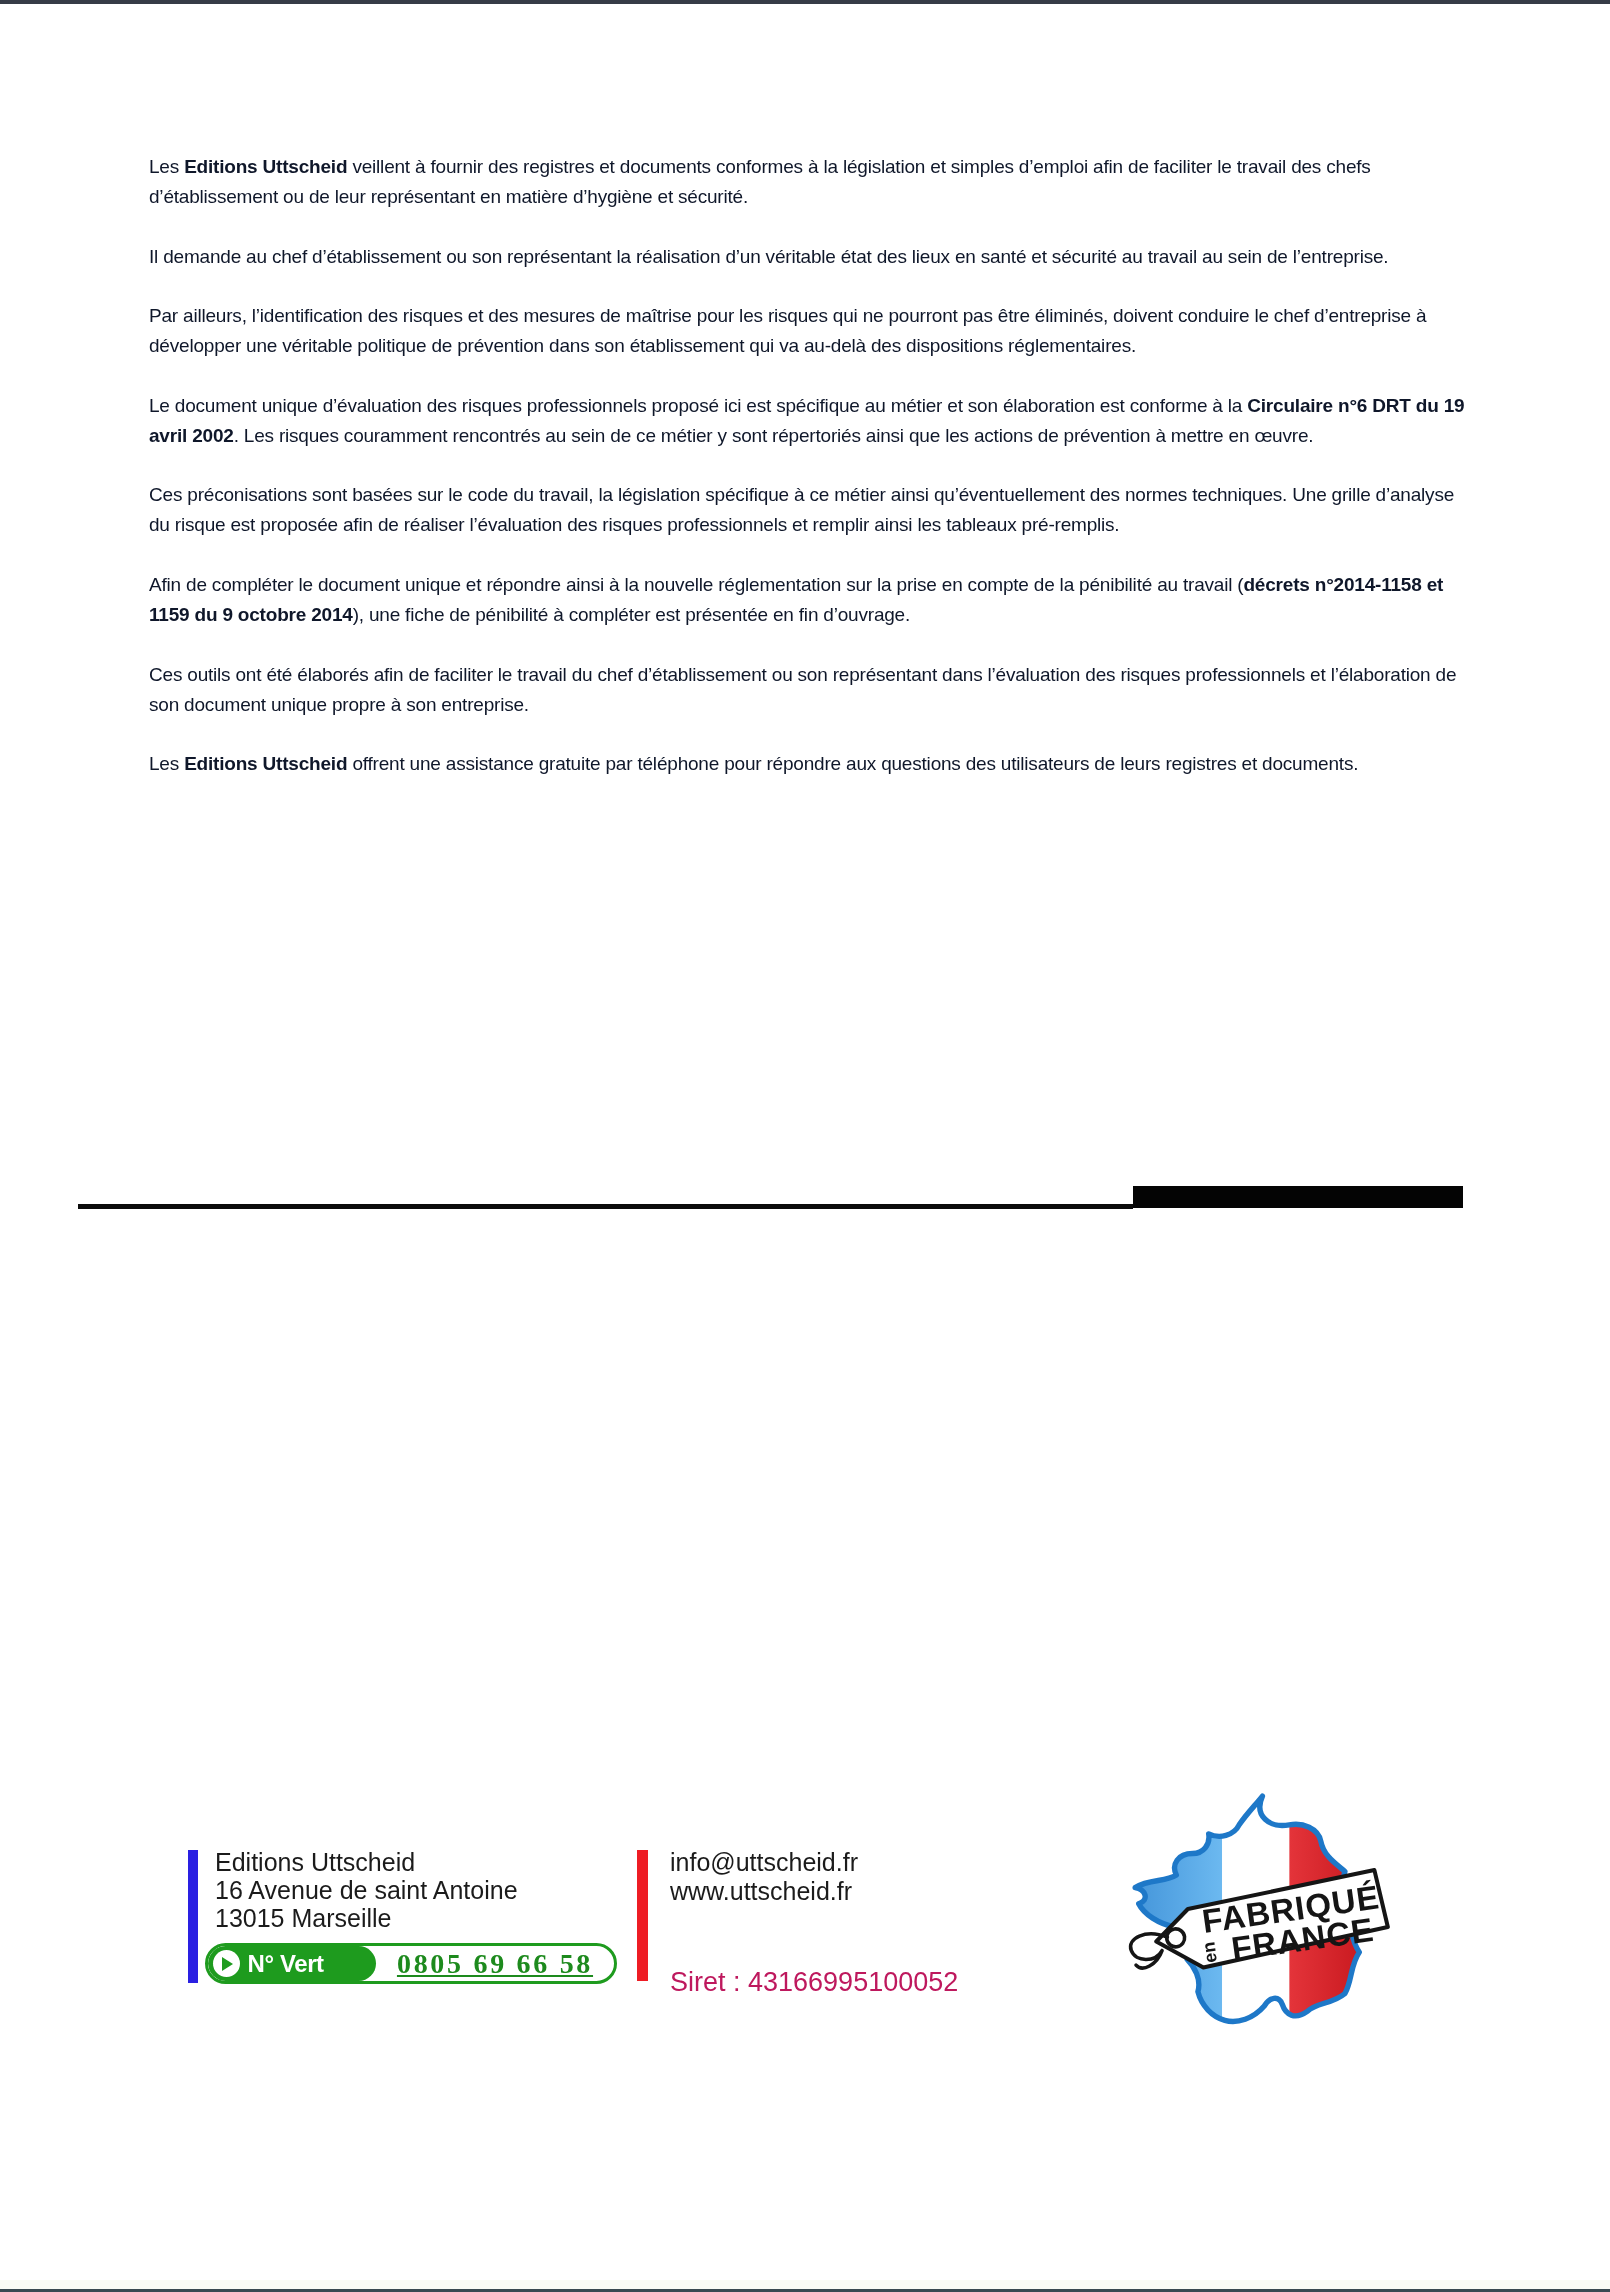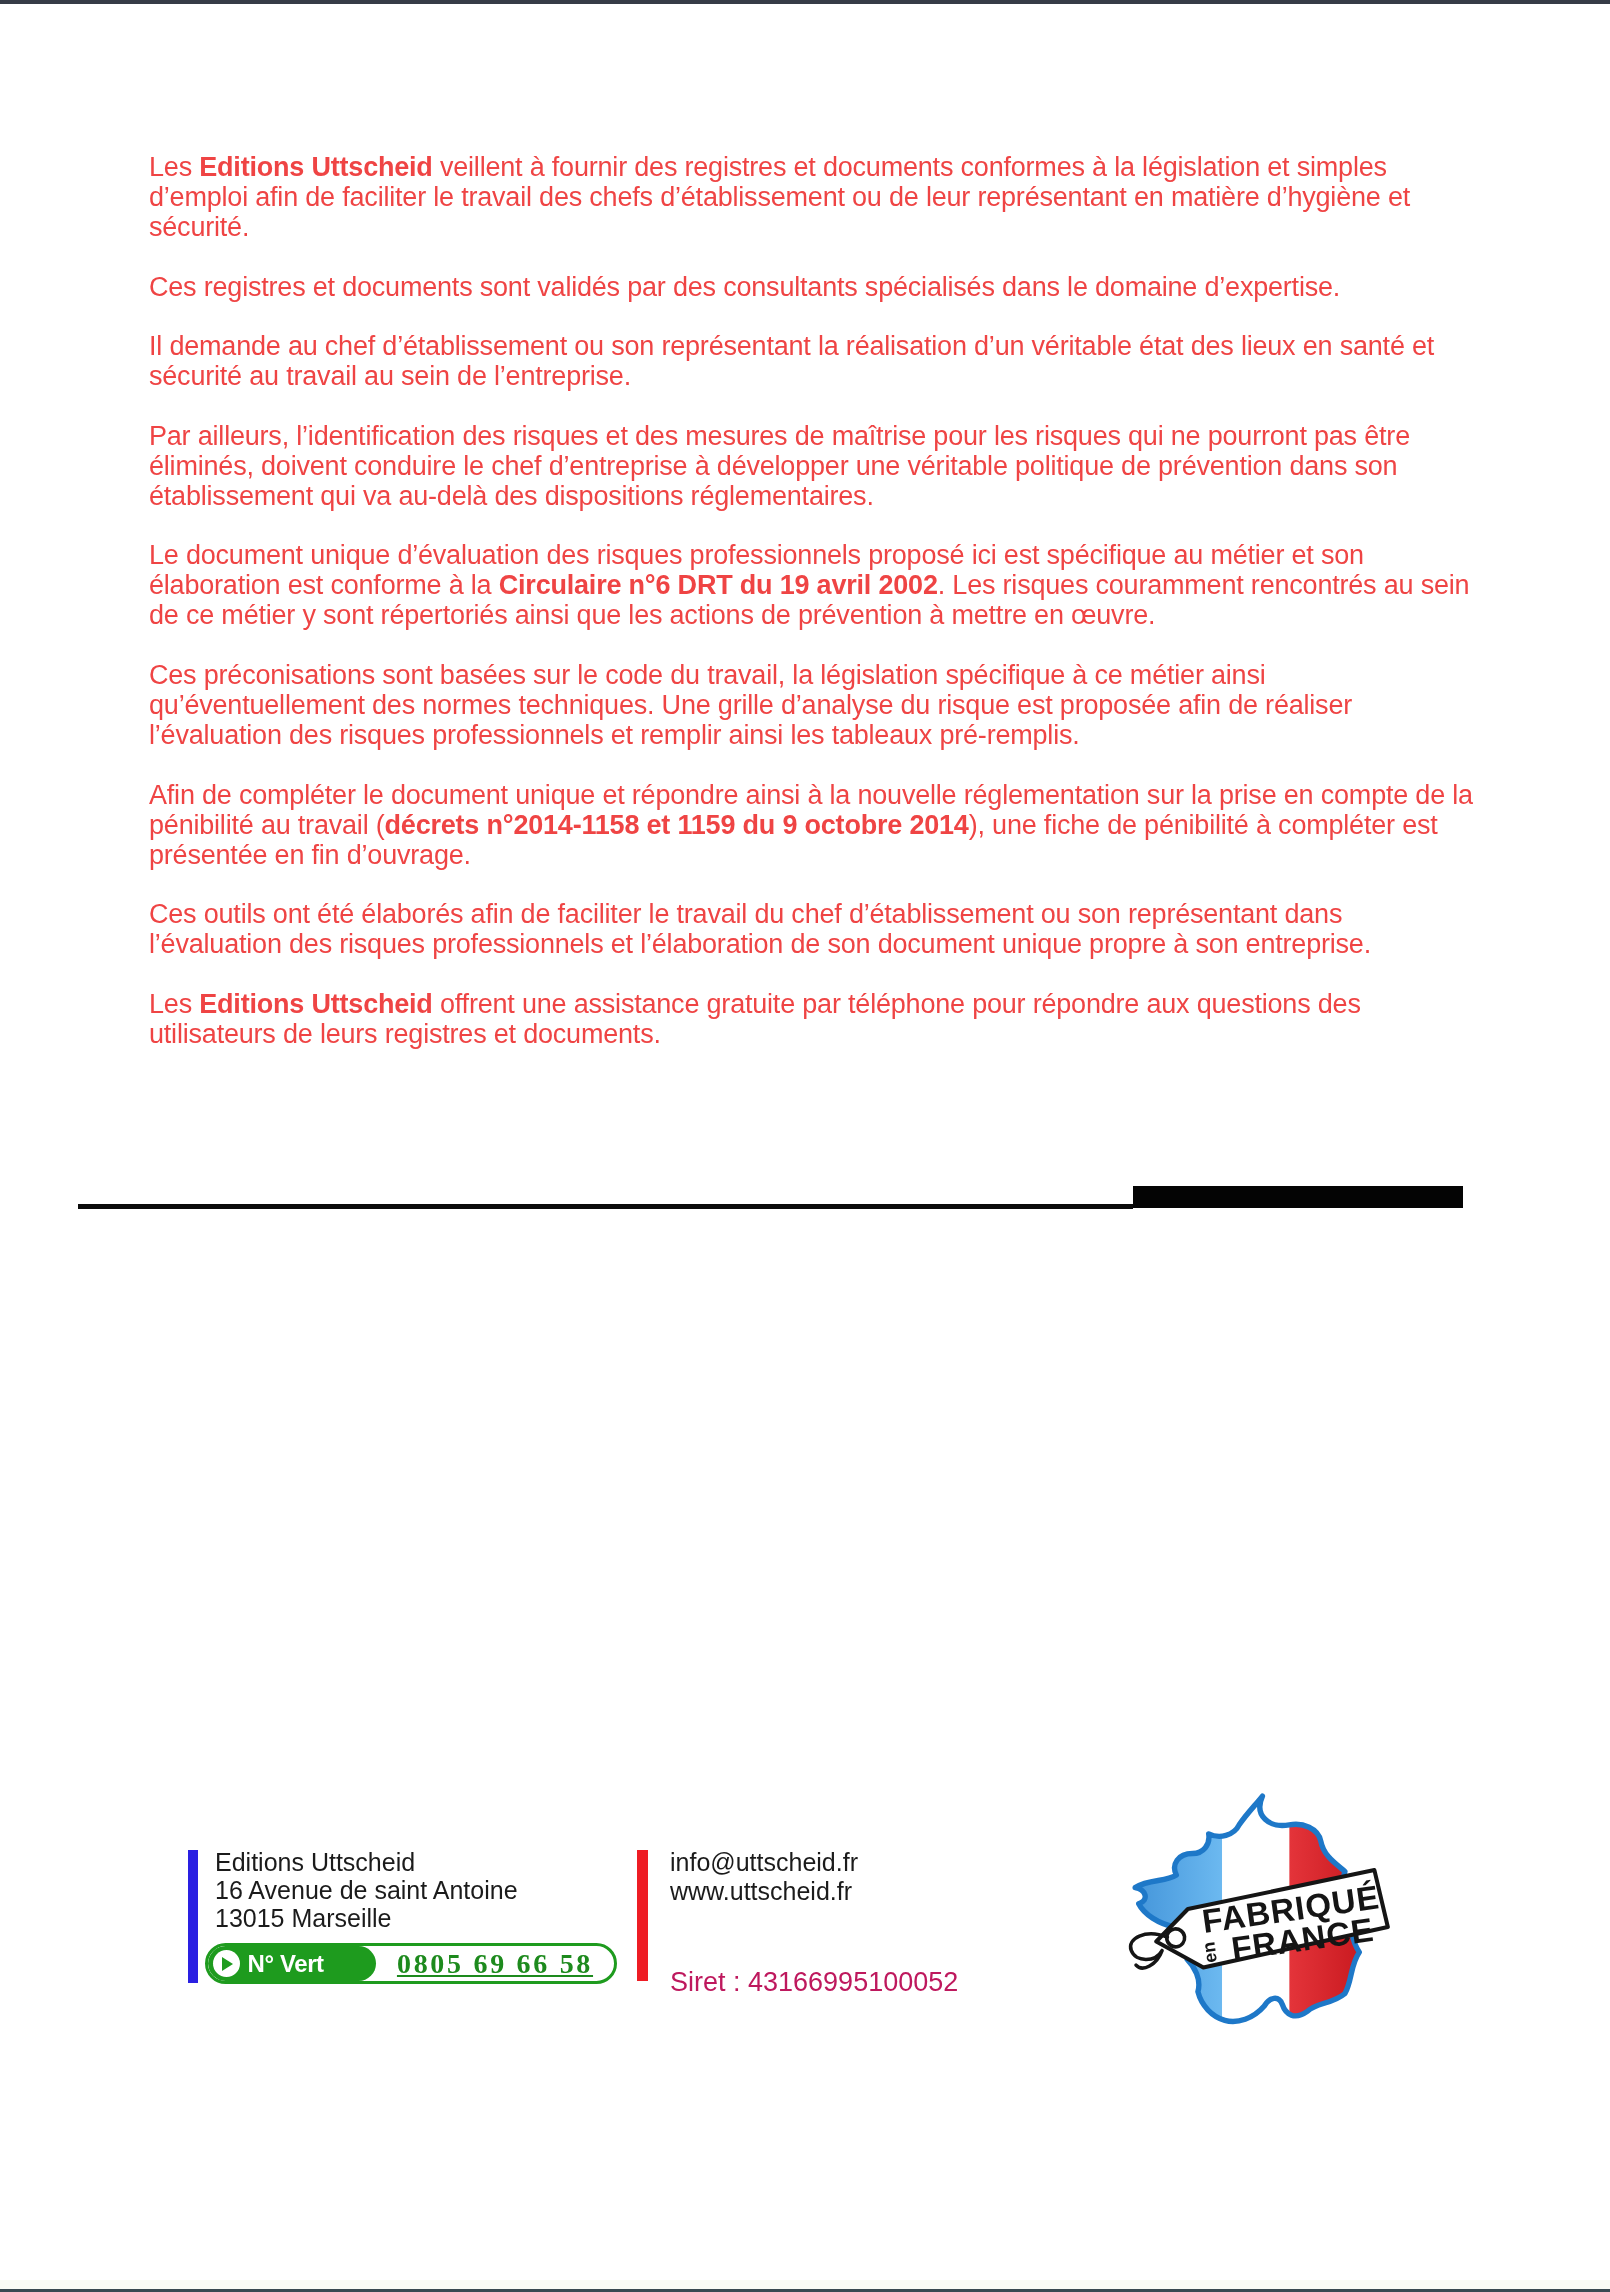--- a/index.html
+++ b/index.html
@@ -7,21 +7,21 @@
     position:relative; width:1610px; height:2293px; background:#ffffff;
     font-family:"Liberation Sans", sans-serif; color:#141414; overflow:hidden;
   }
   .strip-top { position:absolute; left:0; top:0; width:100%; height:3.6px; background:#363c47; }
   .strip-bottom-soft { position:absolute; left:0; bottom:3.6px; width:100%; height:9.9px; background:#fafcf6; }
   .strip-bottom { position:absolute; left:0; bottom:0; width:100%; height:3.6px; background:#3a4a52; }
 
   
   .body-text {
     position:absolute; left:149px; top:152px; width:1327px;
-    font-size:27px; line-height:30px; letter-spacing:-0.2px; color:#ef4444;
+    font-size:19px; line-height:30px; letter-spacing:-0.2px; color:#0f172a;
   }
   .body-text p { margin:0 0 29.6px 0; }
   .body-text b { font-weight:bold; }
 
   
   .divider-line { position:absolute; left:78px; top:1204px; width:1055px; height:4.5px; background:#0b0b0b; }
   .divider-bar  { position:absolute; left:1133px; top:1186px; width:330px; height:22.4px; background:#040404; }
 
   
   .accent-bar-blue { position:absolute; left:188px; top:1850px; width:9.9px; height:133px; background:#2a20e2; }
@@ -61,21 +61,20 @@
 </style>
 </head>
 <body>
 
 <div class="page">
 
   <div class="strip-top"></div>
 
   <div class="body-text">
       <p><span>Les </span><b>Editions Uttscheid</b><span> veillent à fournir des registres et documents conformes à la législation et simples d’emploi afin de faciliter le travail des chefs d’établissement ou de leur représentant en matière d’hygiène et sécurité.</span></p>
-      <p><span>Ces registres et documents sont validés par des consultants spécialisés dans le domaine d’expertise.</span></p>
       <p><span>Il demande au chef d’établissement ou son représentant la réalisation d’un véritable état des lieux en santé et sécurité au travail au sein de l’entreprise.</span></p>
       <p><span>Par ailleurs, l’identification des risques et des mesures de maîtrise pour les risques qui ne pourront pas être éliminés, doivent conduire le chef d’entreprise à développer une véritable politique de prévention dans son établissement qui va au-delà des dispositions réglementaires.</span></p>
       <p><span>Le document unique d’évaluation des risques professionnels proposé ici est spécifique au métier et son élaboration est conforme à la </span><b>Circulaire n°6 DRT du 19 avril 2002</b><span>. Les risques couramment rencontrés au sein de ce métier y sont répertoriés ainsi que les actions de prévention  à mettre en œuvre.</span></p>
       <p><span>Ces préconisations sont basées sur le code du travail, la législation spécifique à ce métier ainsi qu’éventuellement des normes techniques. Une grille d’analyse du risque est proposée afin de réaliser l’évaluation des risques professionnels et remplir ainsi les tableaux pré-remplis.</span></p>
       <p><span>Afin de compléter le document unique et répondre ainsi à la nouvelle réglementation  sur la prise en compte de la pénibilité au travail (</span><b>décrets n°2014-1158 et 1159 du 9 octobre 2014</b><span>), une fiche de pénibilité à compléter est présentée en fin d’ouvrage.</span></p>
       <p><span>Ces outils ont été élaborés afin de faciliter le travail du chef d’établissement ou son représentant dans l’évaluation des risques professionnels et l’élaboration de son document unique propre à son entreprise.</span></p>
       <p><span>Les </span><b>Editions Uttscheid</b><span> offrent une assistance gratuite par téléphone pour répondre aux questions des utilisateurs de leurs registres et documents.</span></p>
     </div>
 
   <div class="divider-line"></div>

